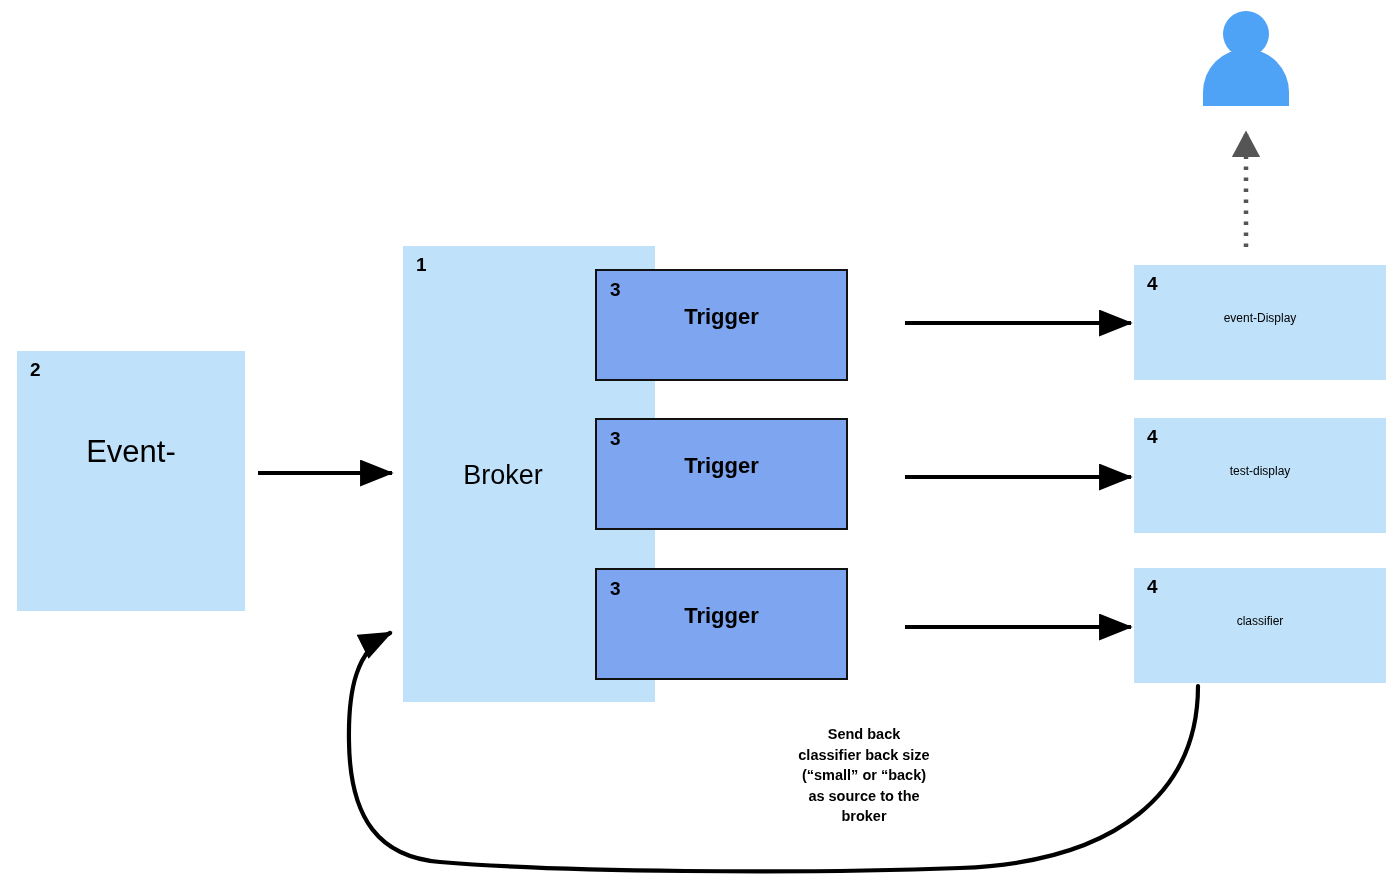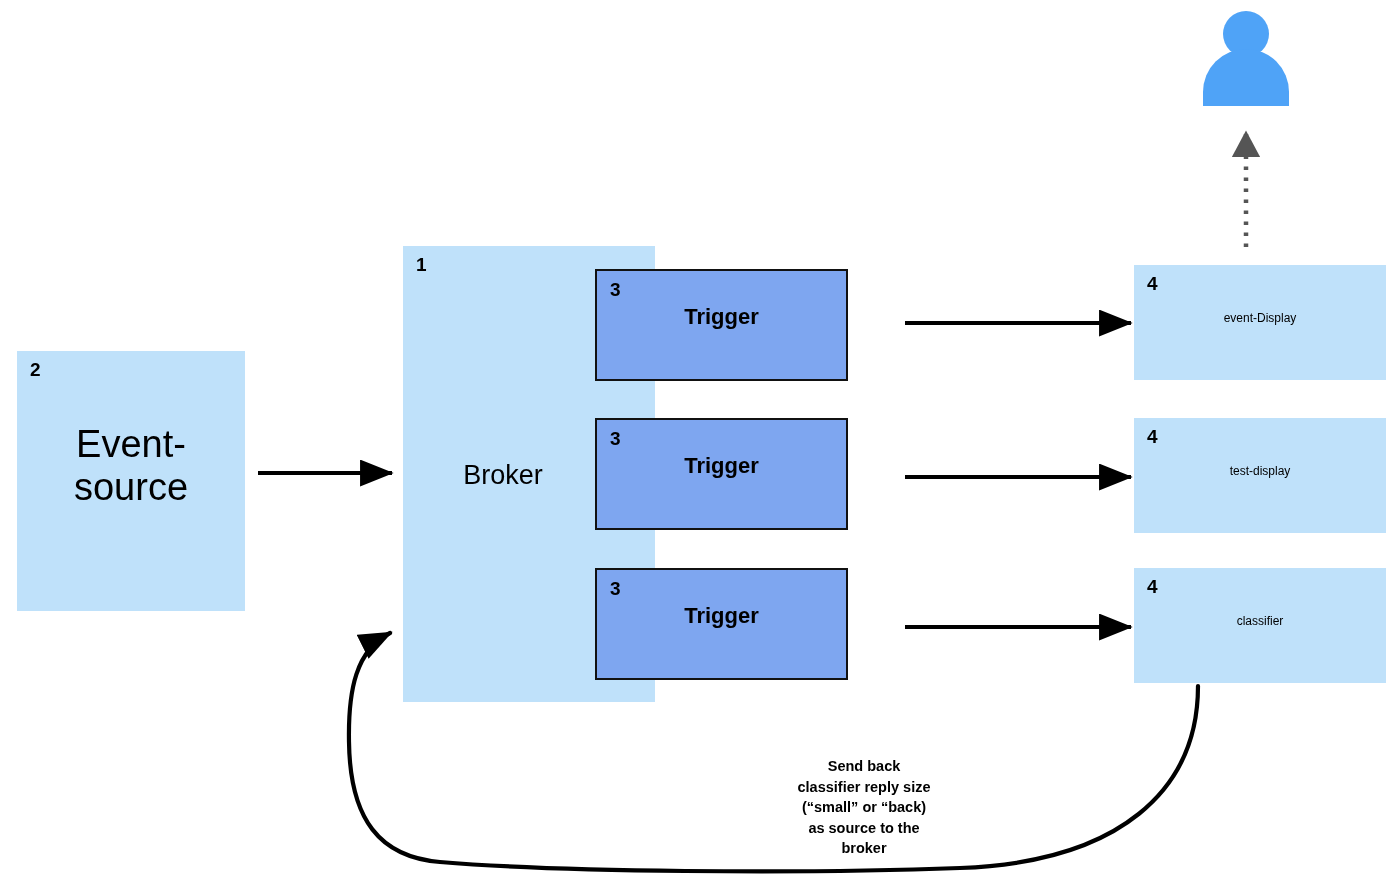--- a/index.html
+++ b/index.html
@@ -49,22 +49,22 @@
     width: 100%;
     text-align: center;
     line-height: 1.12;
   }
   
   #event-source {
     left: 17px; top: 351px;
     width: 228px; height: 260px;
   }
   #event-source .node-label {
-    top: 72px;
-    font-size: 38px;
+    top: 84px;
+    font-size: 31px;
   }
   
   #broker {
     left: 403px; top: 246px;
     width: 252px; height: 456px;
   }
   #broker .node-label {
     top: 214px;
     font-size: 27px;
     width: 200px;
@@ -95,21 +95,21 @@
   #sink-2 { top: 418px; }
   #sink-3 { top: 568px; }
   .sink .node-label {
     top: 47px;
     font-size: 12px;
   }
   
   #return-caption {
     position: absolute;
     left: 766px;
-    top: 756px;
+    top: 724px;
     width: 196px;
     text-align: center;
     font-size: 14.5px;
     font-weight: bold;
     line-height: 1.42;
   }
   #return-caption div { white-space: nowrap; }
 </style>
 </head>
 <body>
@@ -146,21 +146,20 @@
            C1198,790 1120,862 960,868
            C800,874 560,872 440,862
            C380,857 350,820 349,742
            C348,690 356,650 390,633" fill="none" stroke="#000000" stroke-width="4.2" stroke-linecap="round" marker-end="url(#arrowhead-curve)"></path>
 </svg>
 
 <div class="node block-light" id="event-source">
   <span class="step">2</span>
   <div class="node-label">
     <div>Event-</div>
-    <div>source</div>
   </div>
 </div>
 
 <div class="node block-light" id="broker">
   <span class="step">1</span>
   <div class="node-label">Broker</div>
 </div>
 
 <div class="node block-mid trigger" id="trigger-1">
   <span class="step">3</span>
@@ -183,17 +182,17 @@
   <span class="step">4</span>
   <div class="node-label">test-display</div>
 </div>
 <div class="node block-light sink" id="sink-3">
   <span class="step">4</span>
   <div class="node-label">classifier</div>
 </div>
 
 <div id="return-caption">
   <div>Send back</div>
-  <div>classifier reply size</div>
+  <div>classifier back size</div>
   <div>(“small” or “back)</div>
   <div>as source to the</div>
   <div>broker</div>
 </div>
 
 </body></html>

